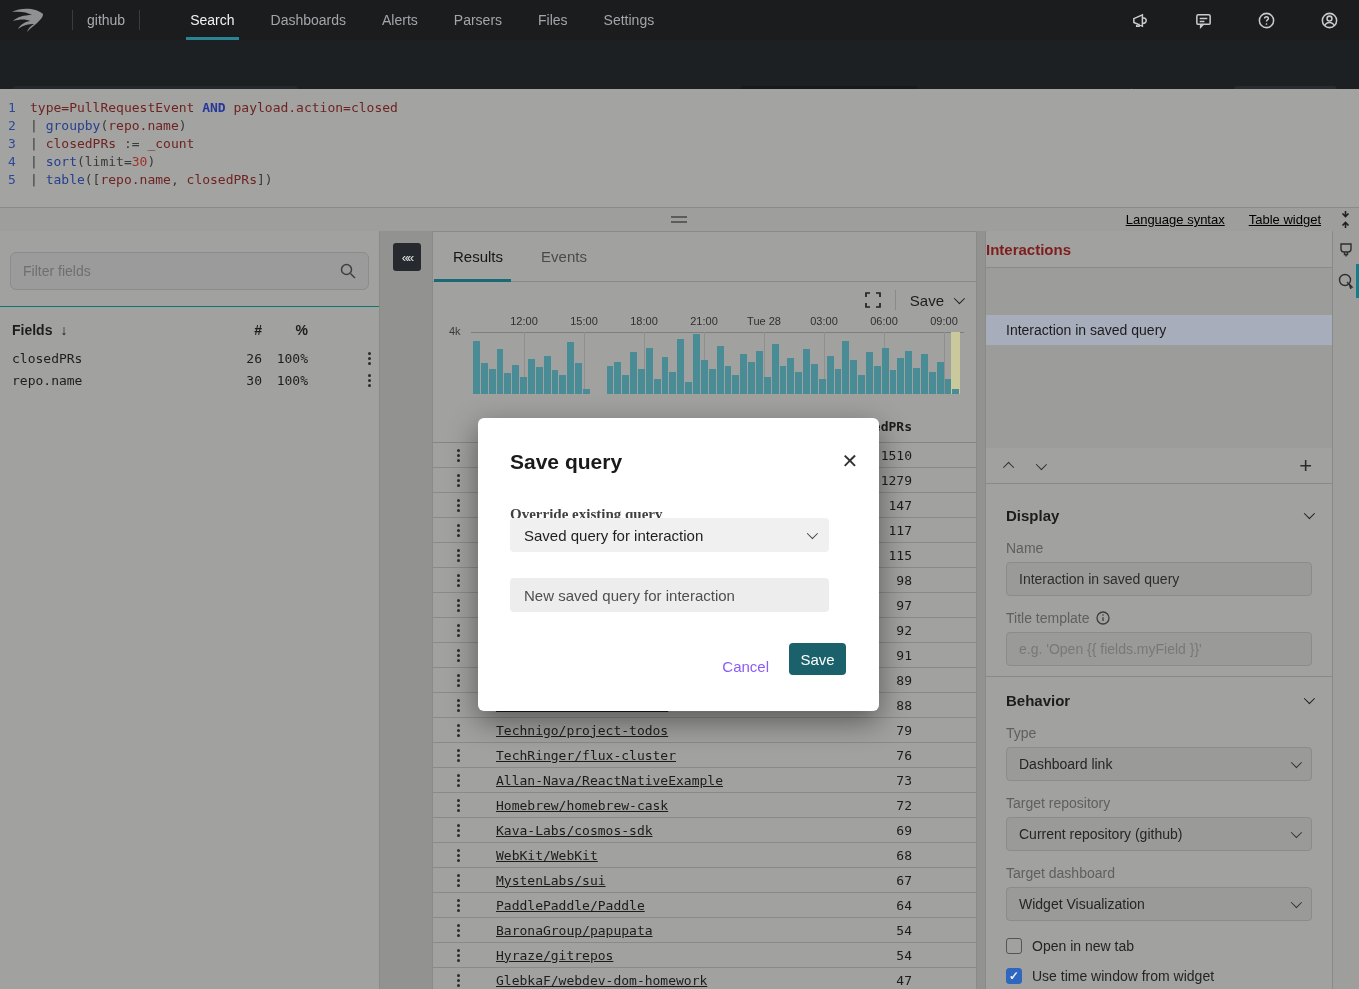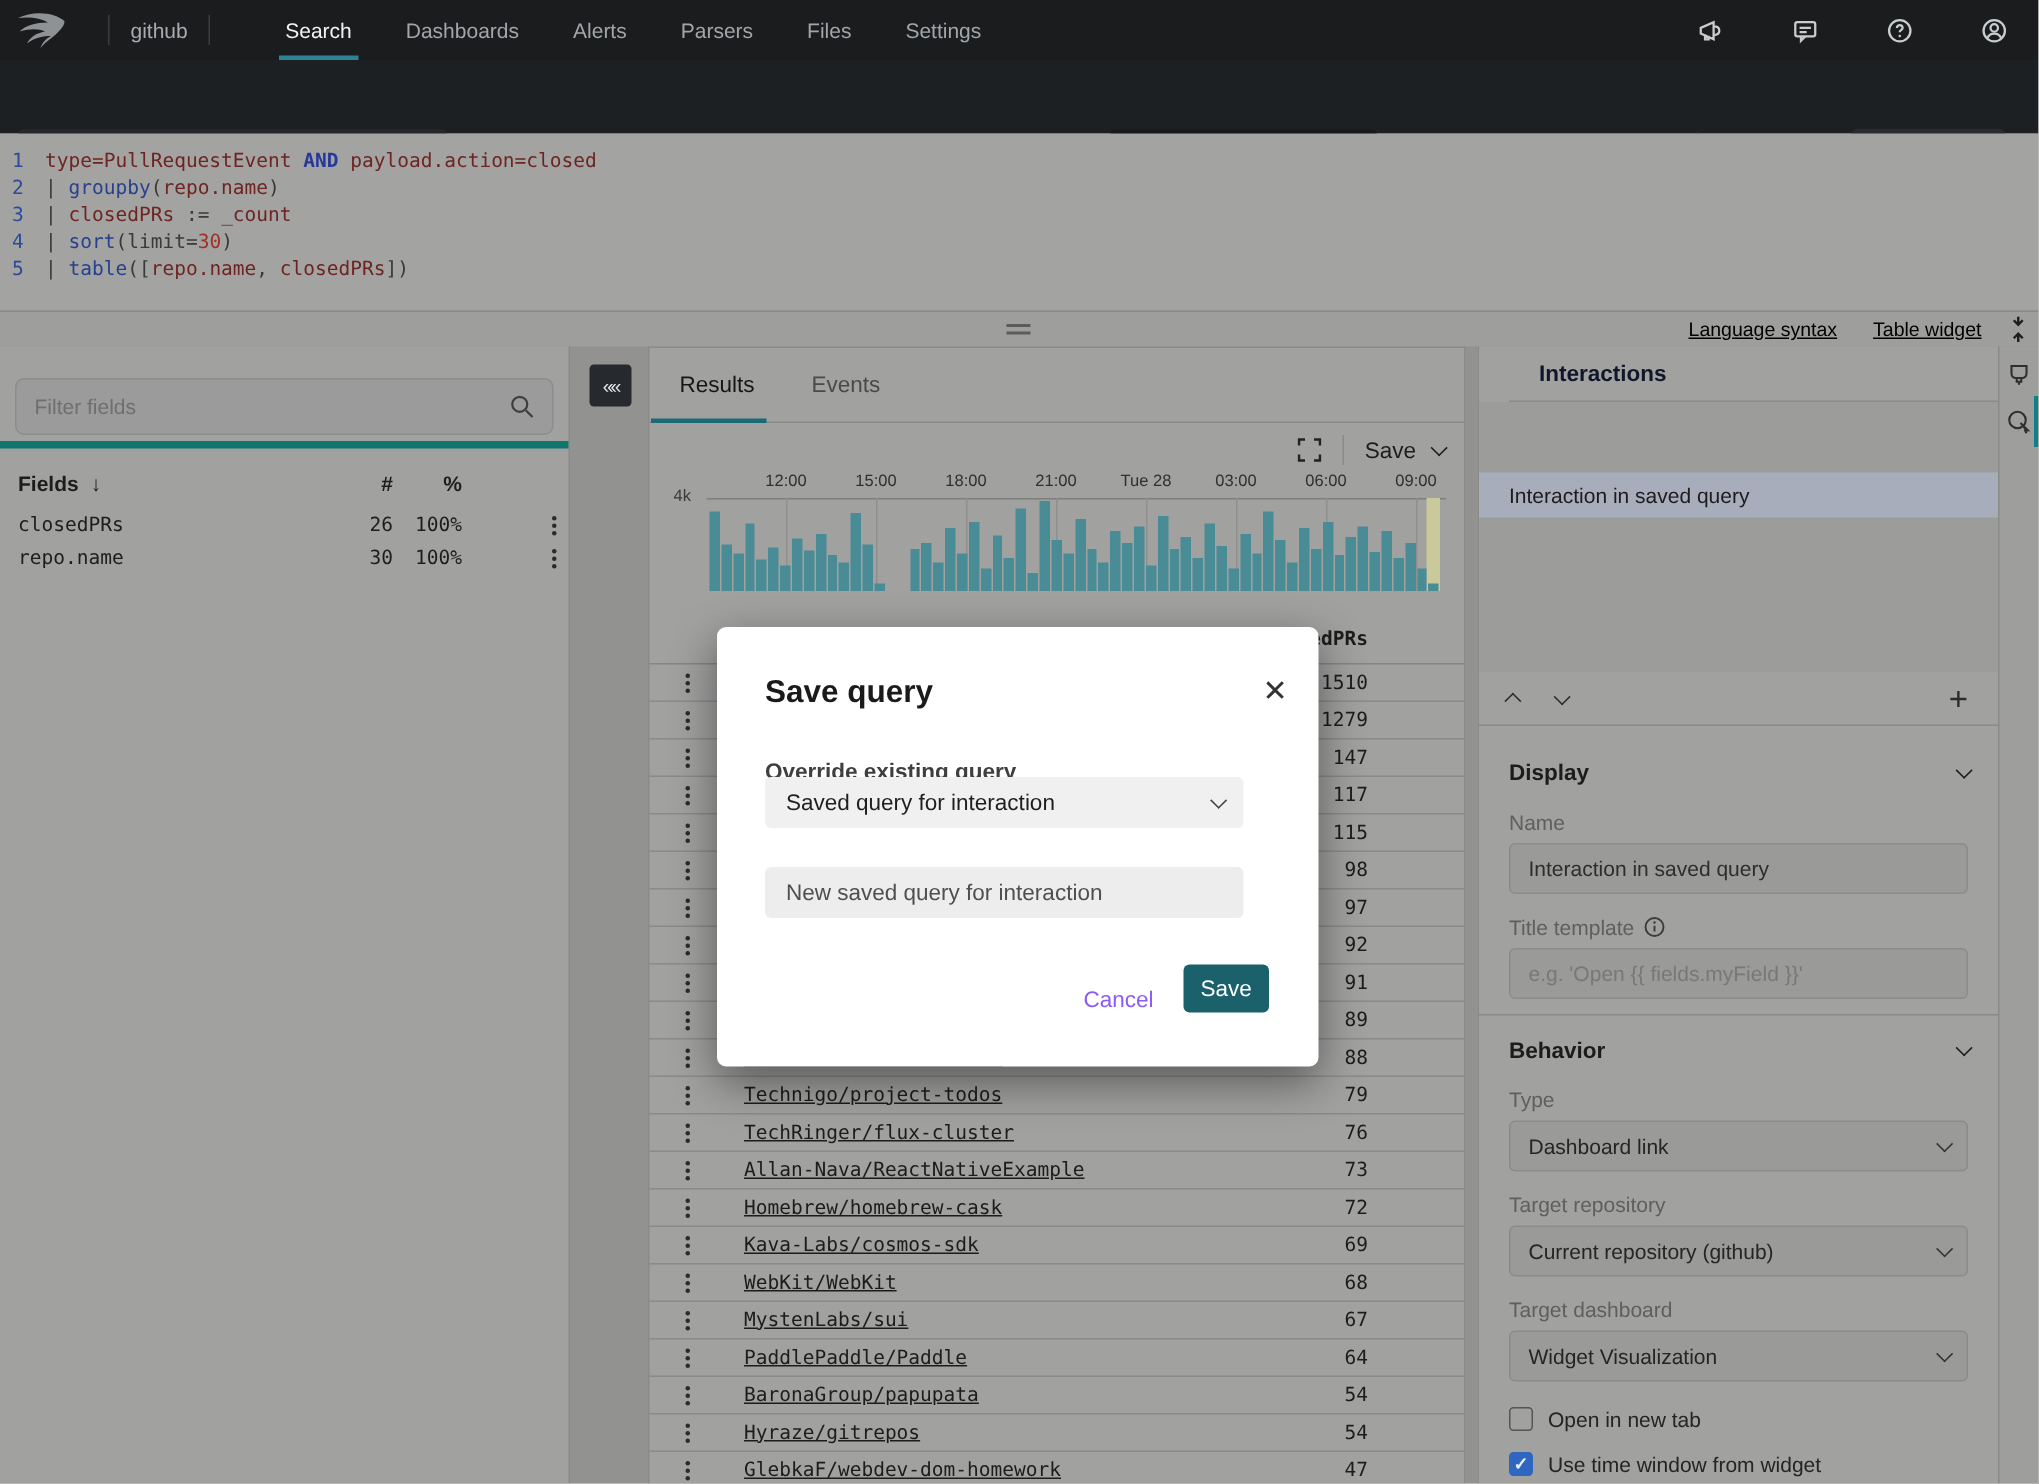--- a/index.html
+++ b/index.html
@@ -53,21 +53,21 @@
 
   
   #split-row { position:absolute; left:0; top:207px; width:100%; height:24px; background:#9e9e9d; border-top:1px solid #8a8a89; }
   #drag-handle { position:absolute; left:671px; top:8px; width:16px; height:7px; border-top:2px solid #5c5c5b; border-bottom:2px solid #5c5c5b; cursor:row-resize; }
   #split-links { position:absolute; right:38px; top:4px; display:flex; gap:24px; font-size:13px; }
   #split-links a { color:#000000; text-decoration:underline; cursor:pointer; }
   #collapse-panel-icon { position:absolute; right:6px; top:3px; width:15px; height:17px; color:#1e1e1e; cursor:pointer; }
 
   
   #fields-panel { position:absolute; left:0; top:231px; width:380px; height:758px; background:#a1a1a0; border-right:1px solid #8a8a89; }
-  #filter-wrap { padding:21px 10px 4px 10px; border-bottom:5px solid #0f766e; }
+  #filter-wrap { padding:21px 10px 16px 10px; border-bottom:1px solid #0f766e; }
   #filter-input { position:relative; height:38px; background:#9b9b9c; border:1px solid #8c8c8d; border-radius:6px; display:flex; align-items:center; padding:0 12px; color:#6f6f70; font-size:14px; }
   #filter-input svg { position:absolute; right:12px; width:16px; height:16px; color:#3f3f3f; }
   #fields-head { display:flex; align-items:center; height:34px; margin-top:6px; padding:0 12px; font-size:14px; font-weight:bold; color:#1d1d1d; }
   #fields-head .ccount { position:absolute; left:238px; width:24px; text-align:right; }
   #fields-head .cpct { position:absolute; left:278px; width:30px; text-align:right; }
   .field-row { position:relative; display:flex; align-items:center; height:22px; padding:0 12px; font-family:"DejaVu Sans Mono", monospace; font-size:13px; color:#1d1d1d; cursor:pointer; }
   .field-row .fcount { position:absolute; left:238px; width:24px; text-align:right; }
   .field-row .fpct { position:absolute; left:270px; width:38px; text-align:right; }
   .kebab { display:inline-flex; flex-direction:column; gap:2px; padding:2px 4px; cursor:pointer; }
   .kebab i { width:3px; height:3px; border-radius:50%; background:#2b2b2b; }
@@ -99,21 +99,21 @@
   #results-table { position:absolute; left:0; top:178px; width:543px; }
   .t-head { display:flex; height:33px; align-items:center; border-bottom:1px solid #858584; font-family:"DejaVu Sans Mono", monospace; font-size:13px; font-weight:bold; color:#1c1c1c; }
   .t-row { position:relative; display:flex; height:25px; align-items:center; border-bottom:1px solid #8a8a89; font-family:"DejaVu Sans Mono", monospace; font-size:13px; color:#1c1c1c; }
   .t-row .kebab { position:absolute; left:20px; }
   .cell-name { position:absolute; left:63px; text-decoration:underline; cursor:pointer; white-space:nowrap; }
   .cell-val { position:absolute; right:64px; text-align:right; }
   .t-head .cell-name { text-decoration:none; cursor:default; }
 
   
   #sidebar { position:absolute; left:985px; top:231px; width:347px; height:758px; background:#a1a1a0; border-left:1px solid #8a8a89; font-size:14px; }
-  #sb-title { height:37px; display:flex; align-items:center; padding-left:20px; font-size:15px; font-weight:bold; color:#0f172a; border-bottom:1px solid #8a8a89;margin-left:20px; }
+  #sb-title { height:37px; display:flex; align-items:center; font-size:15px; font-weight:bold; color:#7f1d1d; border-bottom:1px solid #8a8a89; }
   #sb-list { height:180px; background:#9c9c9b; position:relative; }
   #sb-group { padding:12px 0 0 12px; color:#5f5f5f; }
   #sb-selected { position:absolute; left:0; top:47px; width:100%; height:30px; background:#a8adbc; display:flex; align-items:center; padding-left:20px; color:#1c1c1c; cursor:pointer; }
   #sb-list-foot { height:36px; border-bottom:1px solid #8a8a89; display:flex; align-items:center; padding:0 20px; color:#2c2c2c; }
   #sb-list-foot .chev { cursor:pointer; }
   #sb-list-foot .plus { margin-left:auto; font-size:22px; line-height:18px; color:#2c2c2c; cursor:pointer; }
   .sb-sect-head { display:flex; align-items:center; height:42px; padding:0 20px; font-size:15px; font-weight:bold; color:#1c1c1c; cursor:pointer; }
   .sb-sect-head .chev { margin-left:auto; }
   .sb-label { padding:4px 20px 6px 20px; color:#5f5f5f; display:flex; align-items:center; gap:6px; }
   .sb-input, .sb-select { margin:0 20px 10px 20px; height:34px; background:#9a9a99; border:1px solid #8b8b8a; border-radius:4px; display:flex; align-items:center; padding:0 12px; color:#2d2d2d; }
@@ -129,21 +129,21 @@
   
   #edge-strip { position:absolute; left:1332px; top:231px; width:27px; height:758px; background:#9e9e9d; border-left:1px solid #8a8a89; }
   .strip-icon { position:absolute; left:5px; width:16px; height:16px; color:#2f2f2f; cursor:pointer; }
   #strip-active-bar { position:absolute; right:0; top:33px; width:3px; height:34px; background:#0f7f8b; }
 
   
   #modal { position:absolute; left:478px; top:418px; width:401px; height:293px; background:#ffffff; border-radius:6px; box-shadow:0 10px 30px rgba(0,0,0,.45); z-index:10; }
   #modal-title { position:absolute; left:32px; top:32px; font-size:21px; font-weight:bold; color:#1a1a1a; }
   #modal-close { position:absolute; right:18px; top:32px; width:22px; height:22px; color:#333; font-size:20px; line-height:22px; text-align:center; cursor:pointer; }
   .m-label { position:absolute; left:32px; font-size:15px; font-weight:bold; color:#3f3f3f; }
-  #m-override-label { top:88px; }
+  #m-override-label { top:88px;font-family:Liberation Serif, serif; }
   #m-select { position:absolute; left:32px; top:100px; width:319px; height:34px; background:#f0f0f1; border-radius:4px; display:flex; align-items:center; padding:0 14px; font-size:15px; color:#1f1f1f; cursor:pointer; }
   #m-select .chev { margin-left:auto; color:#444; }
   #m-name-label { top:160px; }
   #m-name-label .req { color:#b02a25; margin-left:2px; }
   #m-name-input { position:absolute; left:32px; top:160px; width:319px; height:34px; background:#ededee; border:none; border-radius:4px; padding:0 14px; font-size:15px; color:#4f4f4f; font-family:"Liberation Sans", sans-serif; }
   #m-cancel { position:absolute; right:110px; top:232px; height:32px; display:flex; align-items:center; font-size:15px; color:#8b5cf6; cursor:pointer; }
   #m-save { position:absolute; right:33px; top:225px; width:57px; height:32px; background:#1a616c; border-radius:4px; color:#ffffff; font-size:15px; display:flex; align-items:center; justify-content:center; cursor:pointer; }
 </style>
 </head>
 <body>

